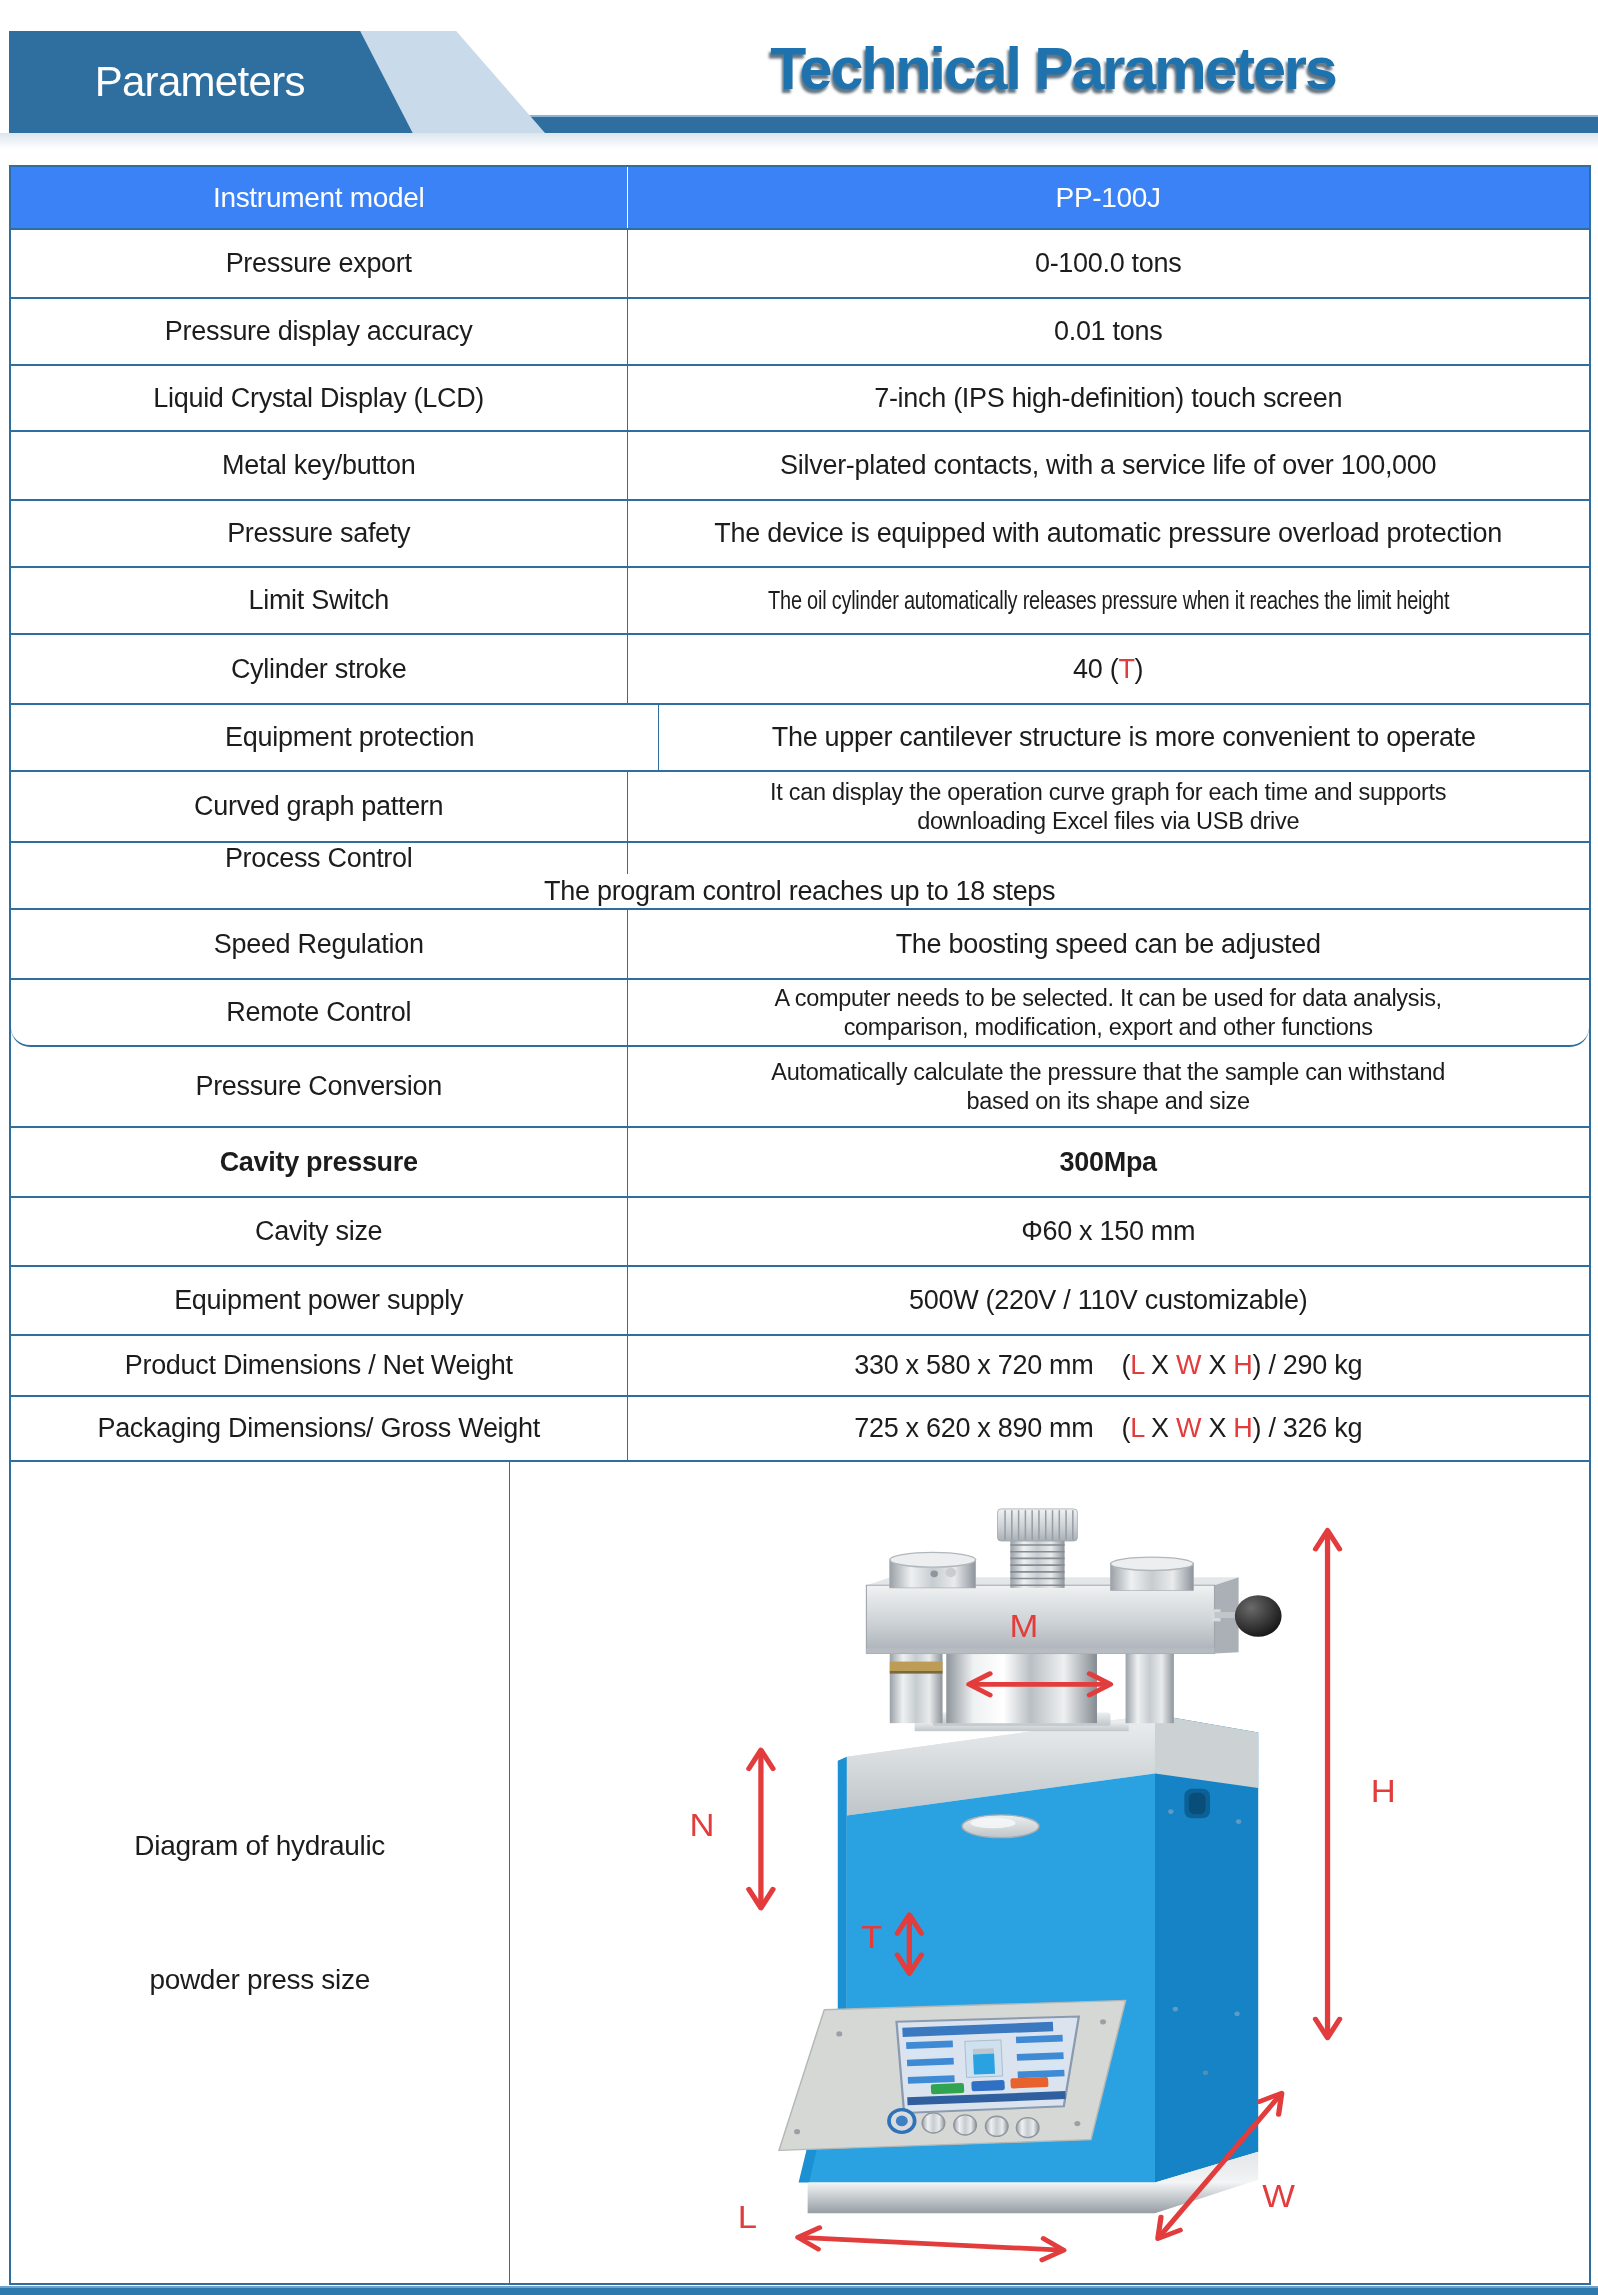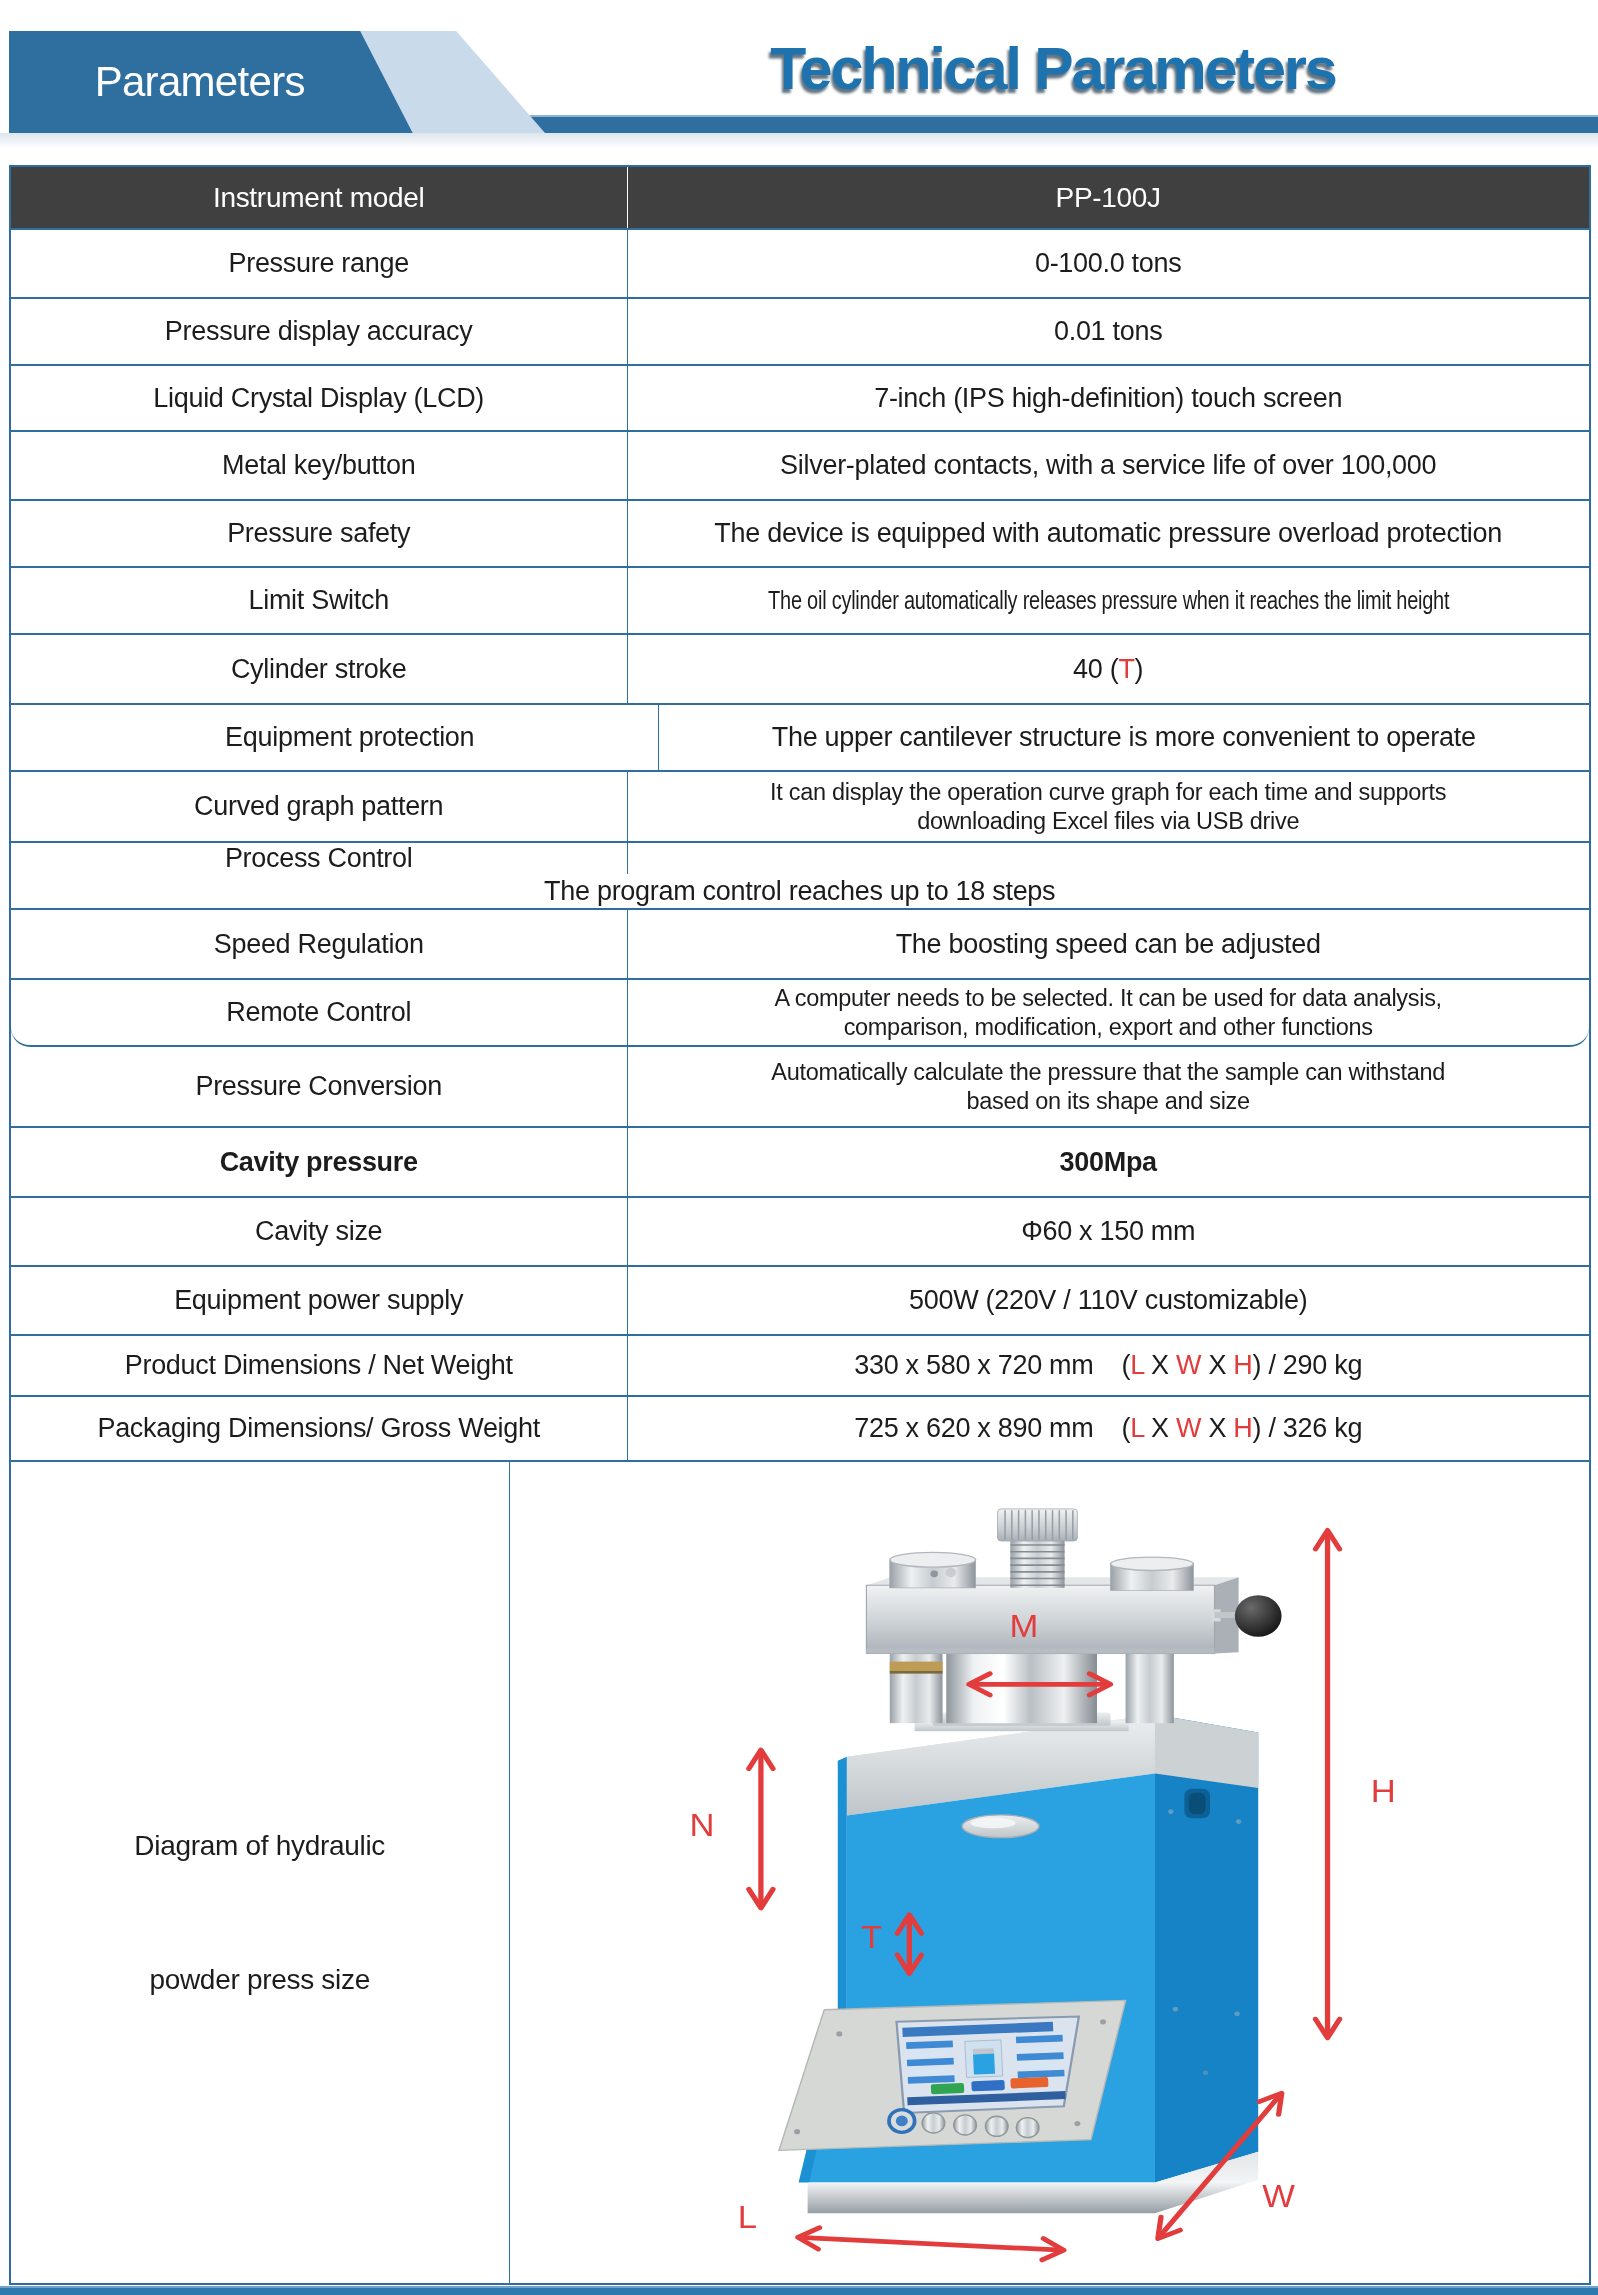--- a/index.html
+++ b/index.html
@@ -23,21 +23,21 @@
               text-shadow:-2px 4px 2.7px #63737f;}
 
   
   .spec-table{position:absolute;left:8.7px;top:165px;width:1582px;height:2120px;
               border:2px solid #2e6f9f;box-sizing:border-box;display:flex;flex-direction:column;}
   .row{display:flex;border-bottom:2.7px solid #2e6f9f;box-sizing:border-box;flex:0 0 auto;}
   .cell{box-sizing:border-box;display:flex;flex-direction:column;align-items:center;
         justify-content:center;text-align:center;}
   .cell.label{width:617px;border-right:1.3px solid #2e6f9f;font-size:27px;letter-spacing:-0.3px;}
   .cell.value{flex:1;font-size:27px;letter-spacing:-0.3px;}
-  .row.hdr{background:#404040;color:#ffffff;}
+  .row.hdr{background:#3b82f6;color:#ffffff;}
   .row.hdr .cell.label{border-right:1.3px solid #ffffff;font-size:28px;}
   .row.hdr .cell.value{font-size:28px;}
   .vline{font-size:23.5px;line-height:1.2;letter-spacing:-0.3px;}
   .red{color:#e23c3c;}
   .gap{margin-left:28px;}
   .squeeze{transform:scaleX(0.78);white-space:nowrap;font-size:25.6px;}
   .diagram-row{display:flex;flex:1 1 auto;box-sizing:border-box;}
   .diagram-caption{width:499px;box-sizing:border-box;border-right:1.3px solid #2e6f9f;
         display:flex;flex-direction:column;align-items:center;justify-content:center;gap:102px;}
   .diagram-caption div{font-size:28px;letter-spacing:-0.3px;}
@@ -61,21 +61,21 @@
     <span>Parameters</span>
   </div>
   <div class="page-title">Technical Parameters</div>
 
   <div class="spec-table">
     <div class="row hdr" style="height: 63px;">
         <div class="cell label">Instrument model</div>
         <div class="cell value">PP-100J</div>
       </div>
       <div class="row" style="height: 69px;">
-        <div class="cell label">Pressure range</div>
+        <div class="cell label">Pressure export</div>
         <div class="cell value">0-100.0 tons</div>
       </div>
       <div class="row" style="height: 67px;">
         <div class="cell label">Pressure display accuracy</div>
         <div class="cell value">0.01 tons</div>
       </div>
       <div class="row" style="height: 66px;">
         <div class="cell label">Liquid Crystal Display (LCD)</div>
         <div class="cell value">7-inch (IPS high-definition) touch screen</div>
       </div>

